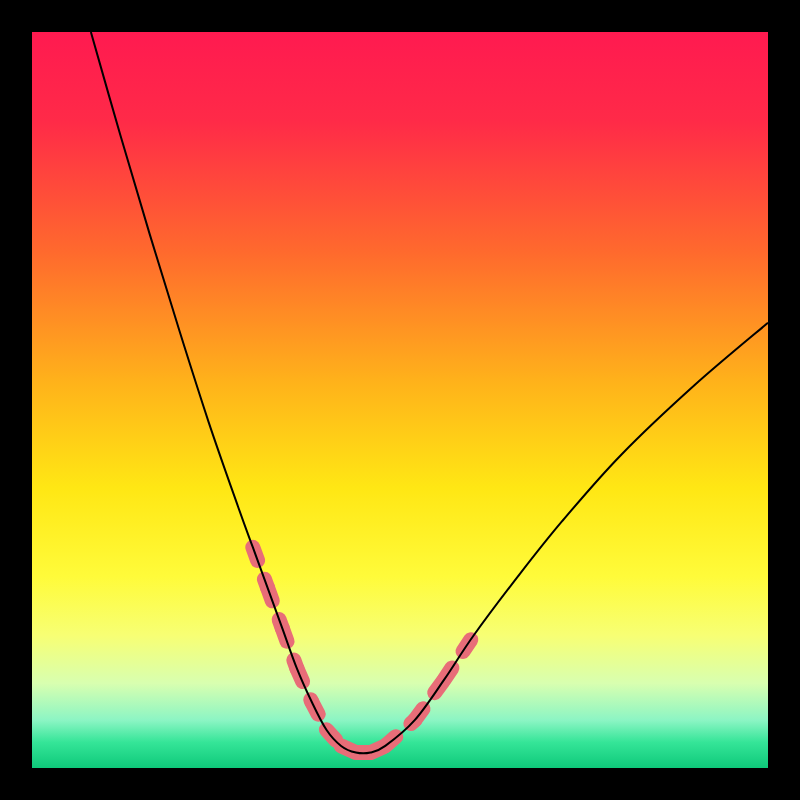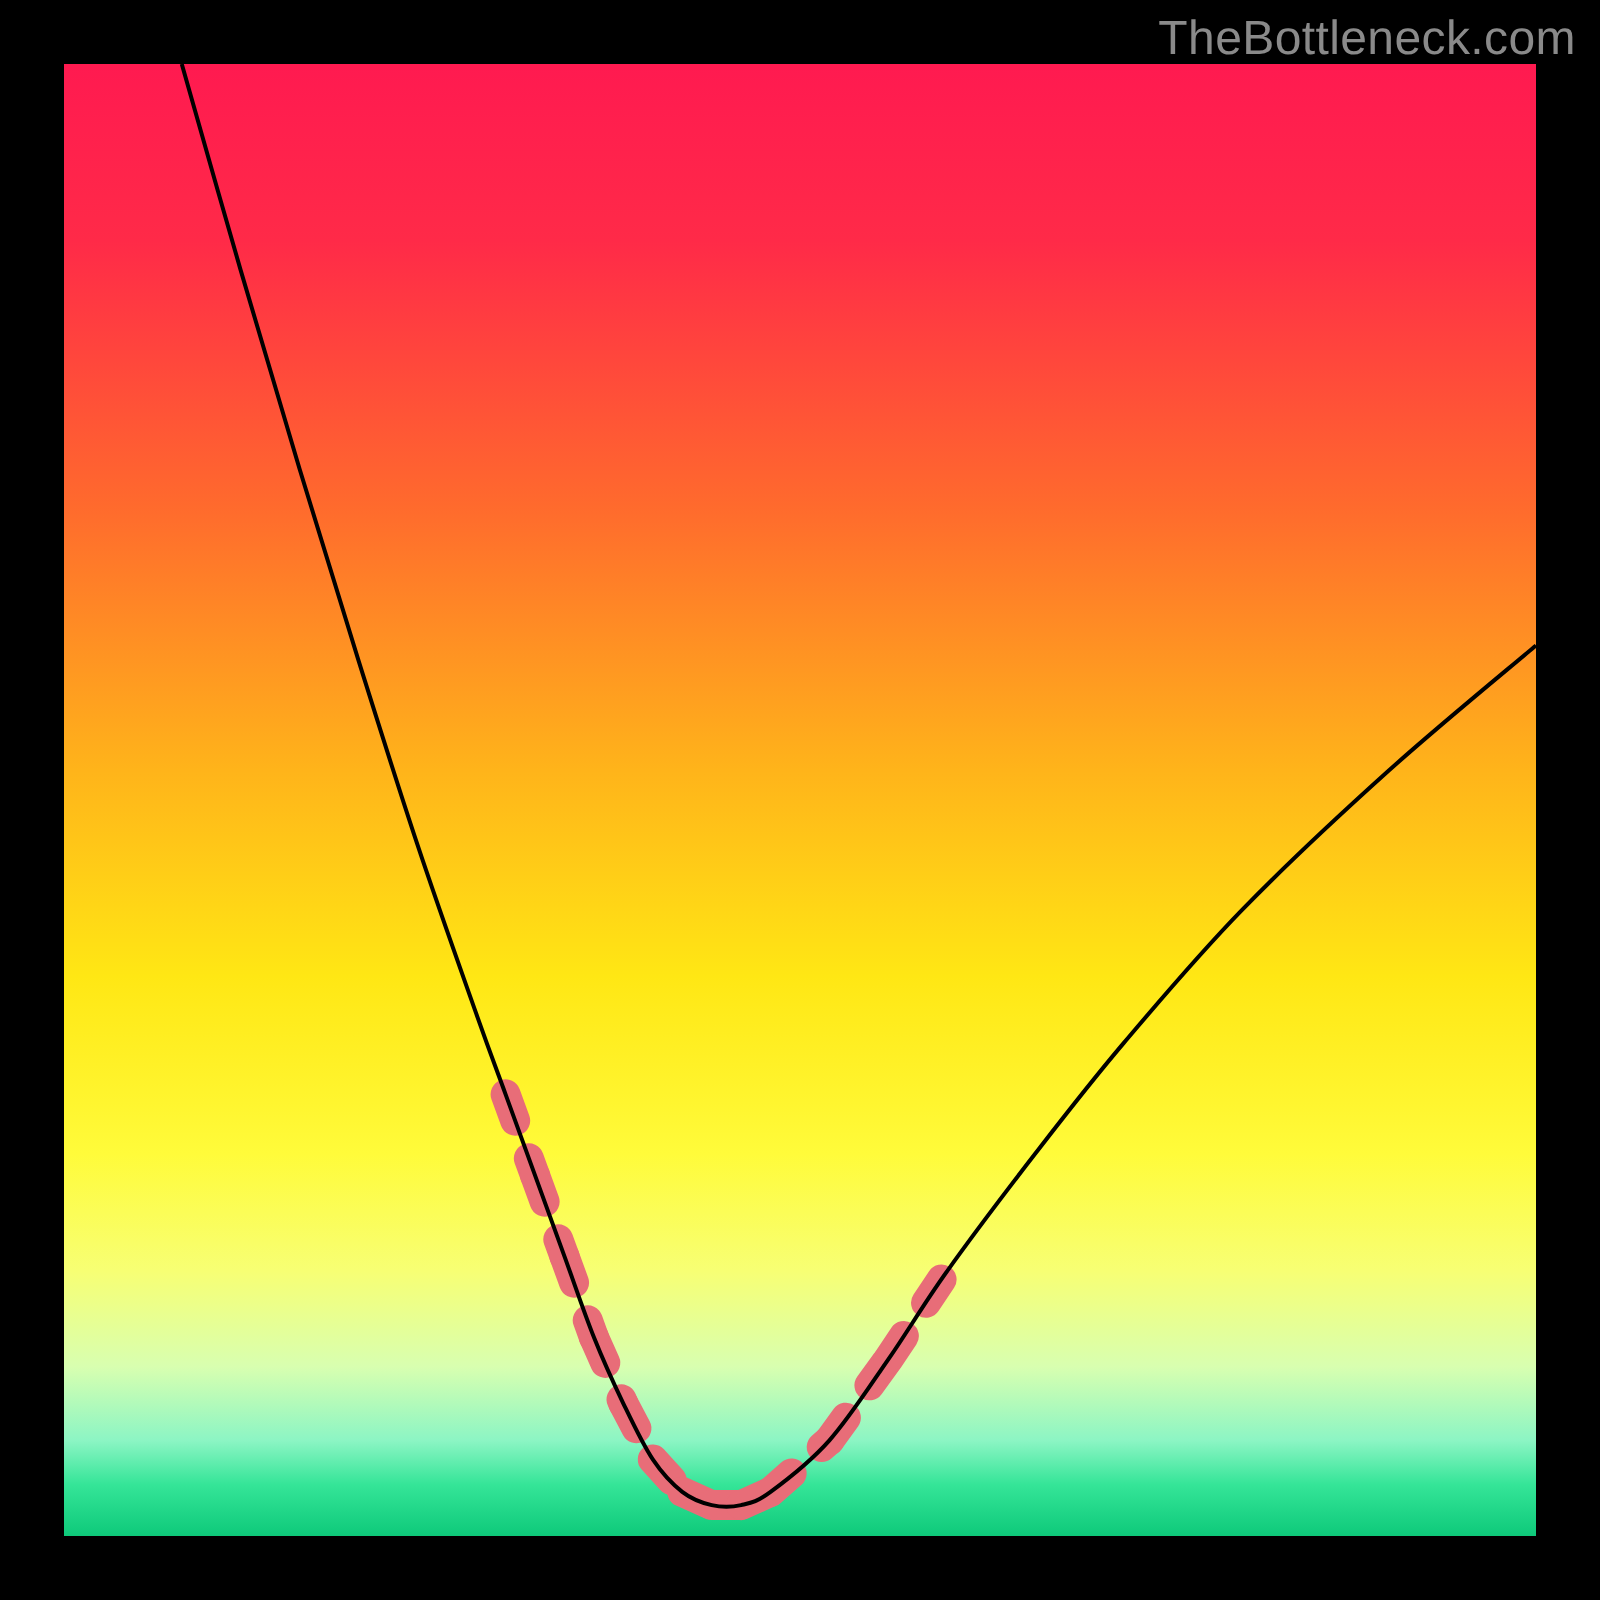--- a/index.html
+++ b/index.html
@@ -90,14 +90,13 @@
           <line x1="338.56" y1="720.54" x2="353.28" y2="713.92" stroke="#e86d78" stroke-width="15" stroke-linecap="round" stroke-dasharray="14 20"></line>
           <line x1="353.28" y1="713.92" x2="382.72" y2="688.16" stroke="#e86d78" stroke-width="15" stroke-linecap="round" stroke-dasharray="14 20"></line>
           <line x1="382.72" y1="688.16" x2="412.16" y2="647.68" stroke="#e86d78" stroke-width="15" stroke-linecap="round" stroke-dasharray="14 20"></line>
           <line x1="412.16" y1="647.68" x2="441.60" y2="603.52" stroke="#e86d78" stroke-width="15" stroke-linecap="round" stroke-dasharray="14 20"></line>
         </g>
       <path id="curve-path" d="M 58.88 0.00 C 63.79 17.17, 78.51 69.31, 88.32 103.04 C 98.13 136.77, 107.95 169.89, 117.76 202.40 C 127.57 234.91, 137.39 266.80, 147.20 298.08 C 157.01 329.36, 166.83 360.64, 176.64 390.08 C 186.45 419.52, 198.72 453.87, 206.08 474.72 C 213.44 495.57, 215.89 501.71, 220.80 515.20 C 225.71 528.69, 230.61 542.19, 235.52 555.68 C 240.43 569.17, 245.33 582.67, 250.24 596.16 C 255.15 609.65, 260.05 624.37, 264.96 636.64 C 269.87 648.91, 274.77 659.58, 279.68 669.76 C 284.59 679.94, 289.49 690.37, 294.40 697.73 C 299.31 705.09, 304.21 710.12, 309.12 713.92 C 314.03 717.72, 318.93 719.44, 323.84 720.54 C 328.75 721.65, 333.65 721.65, 338.56 720.54 C 343.47 719.44, 345.92 719.32, 353.28 713.92 C 360.64 708.52, 372.91 699.20, 382.72 688.16 C 392.53 677.12, 402.35 661.79, 412.16 647.68 C 421.97 633.57, 429.33 620.69, 441.60 603.52 C 453.87 586.35, 471.04 563.65, 485.76 544.64 C 500.48 525.63, 512.75 509.68, 529.92 489.44 C 547.09 469.20, 566.72 445.89, 588.80 423.20 C 610.88 400.51, 637.87 375.36, 662.40 353.28 C 686.93 331.20, 723.73 301.15, 736.00 290.72" fill="none" stroke-width="2" stroke="#000000"></path>
     </svg>
 
   </div>
 
-  <div class="watermark">TheBottleneck.com</div>
 </div>
 
 </body></html>

